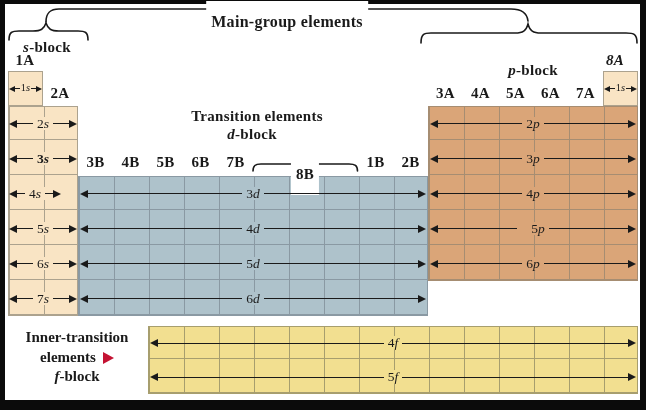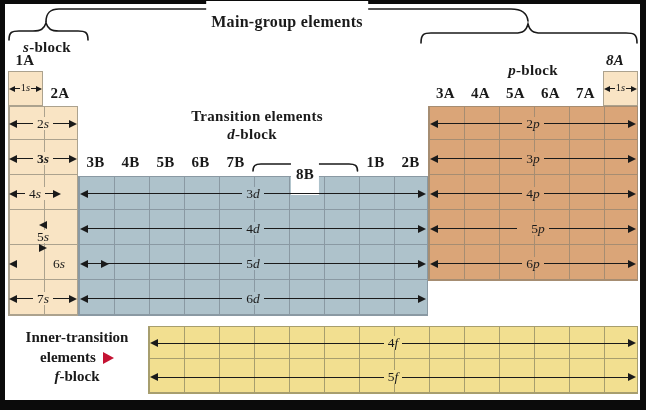--- a/index.html
+++ b/index.html
@@ -101,28 +101,28 @@
         <span class="ln"></span>
         <span class="ah r"></span>
       </div>
       <div class="orow" style="left: 9px; width: 52px; top: 185.5px;">
         <span class="ah l"></span>
         <span class="ln"></span>
         <span class="olbl chem" style="background: var(--s-fill);">4<i>s</i></span>
         <span class="ln"></span>
         <span class="ah r"></span>
       </div>
-      <div class="orow" style="left: 9px; width: 68px; top: 220.5px; flex-direction: column;">
+      <div class="orow" style="left: 9px; width: 68px; top: 220.5px;">
         <span class="ah l"></span>
         <span class="ln"></span>
         <span class="olbl chem" style="background: var(--s-fill);">5<i>s</i></span>
         <span class="ln"></span>
         <span class="ah r"></span>
       </div>
-      <div class="orow" style="left: 9px; width: 68px; top: 255.5px; gap: 16px;">
+      <div class="orow" style="left: 9px; width: 68px; top: 255.5px;">
         <span class="ah l"></span>
         <span class="ln"></span>
         <span class="olbl chem" style="background: var(--s-fill);">6<i>s</i></span>
         <span class="ln"></span>
         <span class="ah r"></span>
       </div>
       <div class="orow" style="left: 9px; width: 68px; top: 290.5px;">
         <span class="ah l"></span>
         <span class="ln"></span>
         <span class="olbl chem" style="background: var(--s-fill);">7<i>s</i></span>

